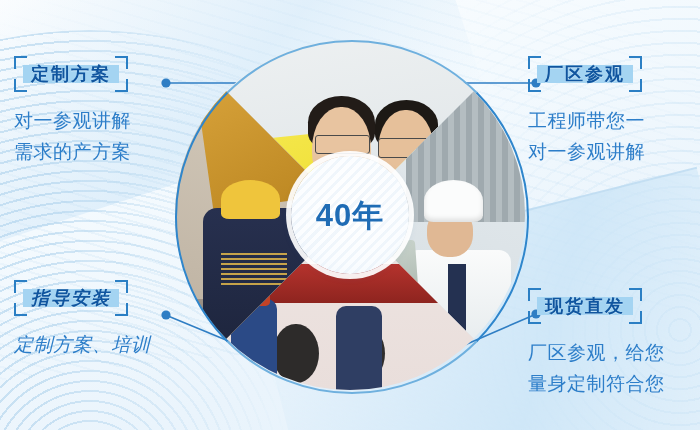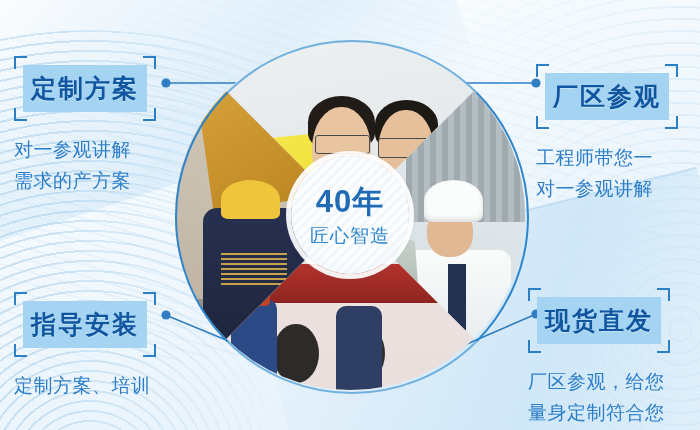--- a/index.html
+++ b/index.html
@@ -56,33 +56,33 @@
     background:linear-gradient(150deg,rgba(255,255,255,0) 0%,rgba(214,234,249,.7) 60%,rgba(255,255,255,0) 100%);
     transform:rotate(-18deg);
   }
 
   
   .connectors{position:absolute;inset:0;}
 
   
   .block{position:absolute;}
   .block.tl{left:14px;top:56px;}
-  .block.tr{left:528px;top:64px;margin-left:8px;}
-  .block.bl{left:14px;top:292px;}
+  .block.tr{left:528px;top:56px;}
+  .block.bl{left:14px;top:280px;font-style:italic;}
   .block.br{left:528px;top:288px;}
 
   .badge{position:relative;display:inline-block;padding:6px 5px;}
   .badge-hl{
     position:absolute;left:9px;right:9px;top:9px;bottom:9px;
     background:#a4d4f2;z-index:0;
   }
   .badge-txt{
     position:relative;z-index:1;display:block;
-    font-size:25px;font-weight:bold;color:#10559f;
-    letter-spacing:2px;line-height:1;padding:14px 12px;
+    font-size:18px;font-weight:bold;color:#10559f;
+    letter-spacing:2px;line-height:1;padding:3px 12px;
     white-space:nowrap;
     text-shadow:0 1px 0 rgba(255,255,255,.35);
   }
   .brk{position:absolute;width:11px;height:11px;border:2px solid #2b7fc4;z-index:2;}
   .brk.a{left:0;top:0;border-right:none;border-bottom:none;}
   .brk.b{right:0;top:0;border-left:none;border-bottom:none;}
   .brk.c{left:0;bottom:0;border-right:none;border-top:none;}
   .brk.d{right:0;bottom:0;border-left:none;border-top:none;}
 
   .desc{margin-top:14px;}
@@ -289,21 +289,20 @@
       </div>
     </div>
 
     <div class="wedge-arc arc-top"></div>
     <div class="wedge-arc arc-right"></div>
     <div class="wedge-arc arc-bottom"></div>
     <div class="wedge-arc arc-left"></div>
 
     <div class="center-circle">
       <div class="c-big">40年</div>
-      <div class="c-sub">匠心智造</div>
     </div>
   </div>
 
   <div class="block tl">
     <div class="badge">
       <span class="badge-hl"></span>
       <span class="brk a"></span>
       <span class="brk b"></span>
       <span class="brk c"></span>
       <span class="brk d"></span>

